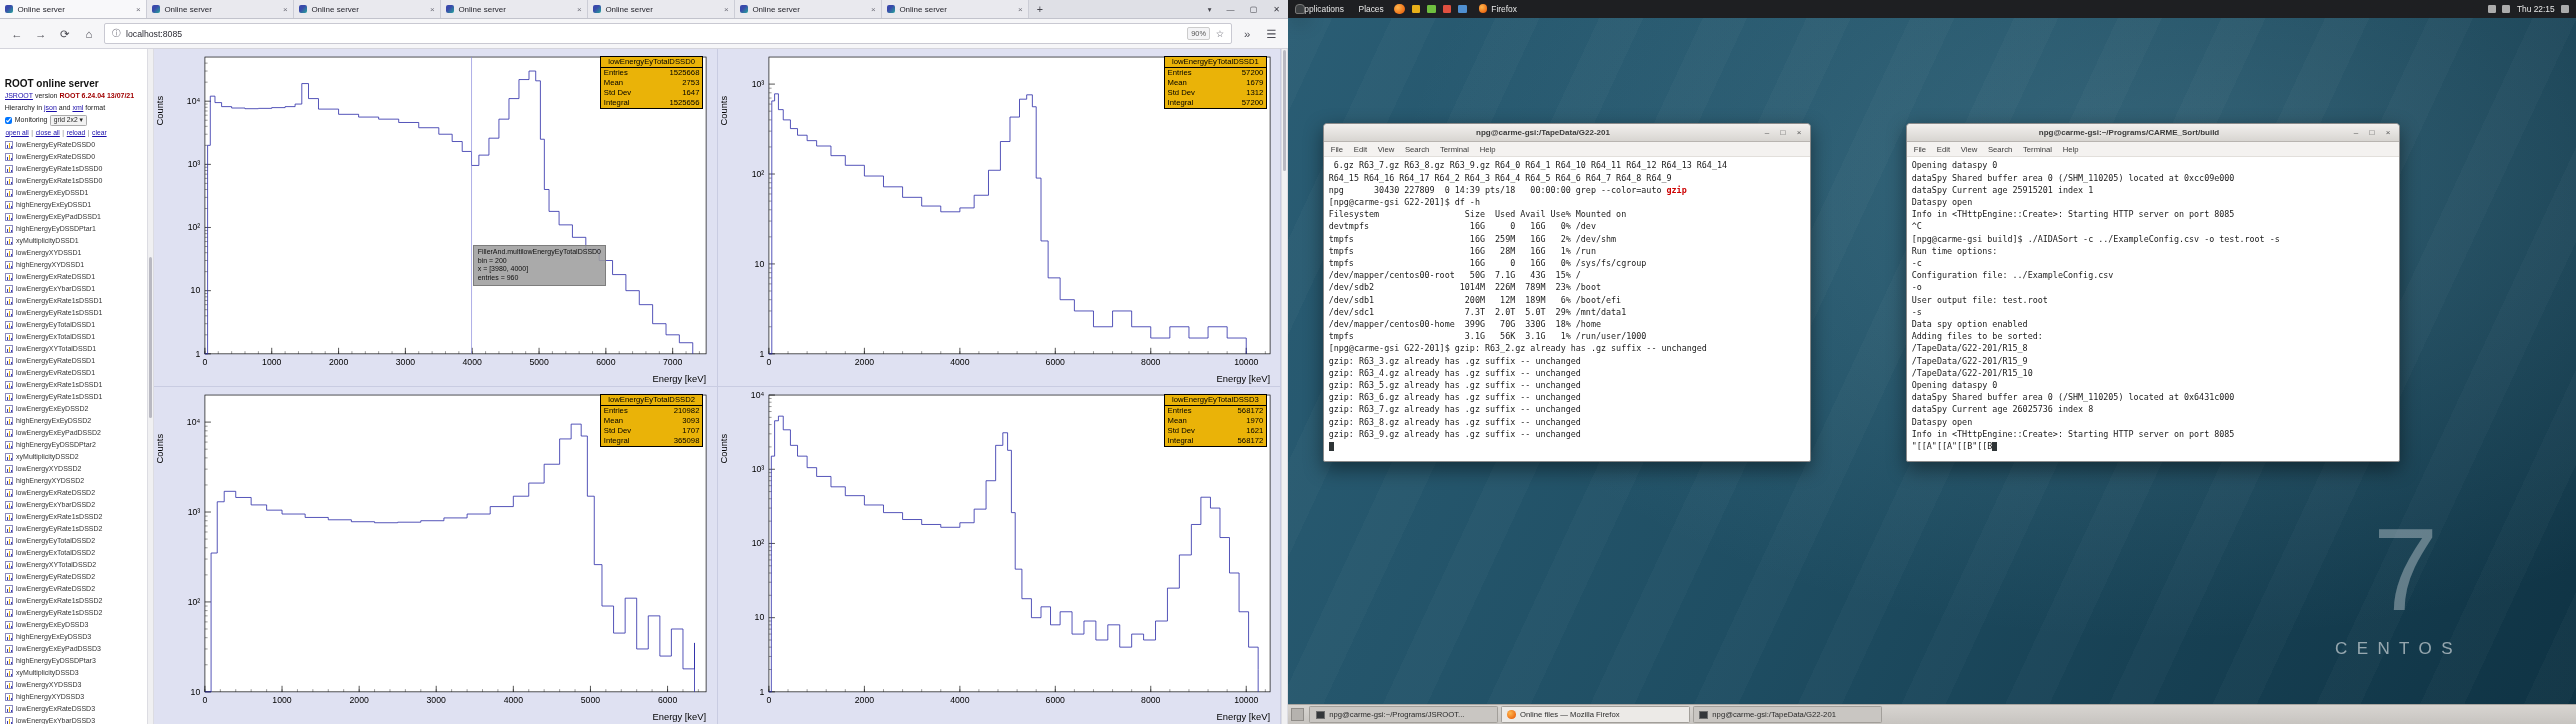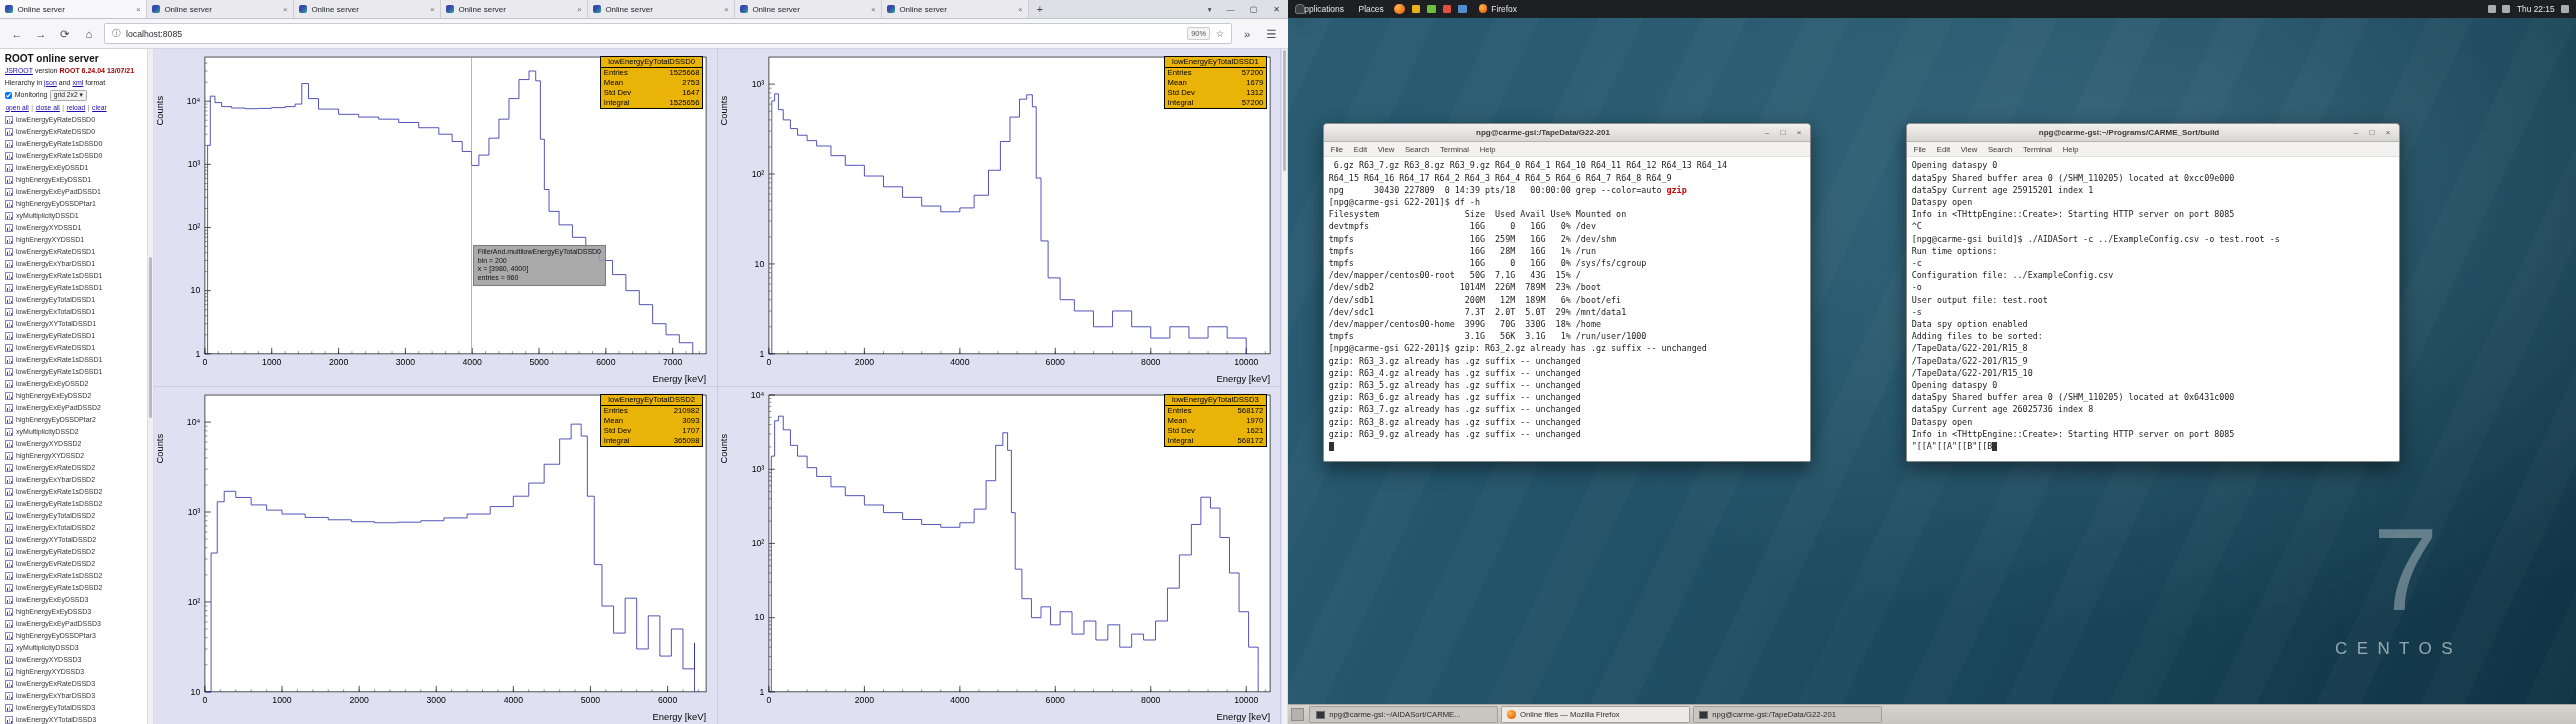--- a/index.html
+++ b/index.html
@@ -39,21 +39,21 @@
   .url-text { flex: 0 0 auto; }
   .url-spacer { flex: 1; }
   .url-zoom { font-size: 7.4px; color: #555; border: 0.7px solid #ccc; border-radius: 2px;
     padding: 0.7px 3.4px; background: #f4f4f6; }
   .url-star { color: #6a6a74; font-size: 9.4px; }
 
   .ff-content { display: flex; height: 676px; background: #fff; }
 
   
   .sidebar { width: 147px; padding: 4px 1.3px 0 4.7px; font-size: 7px; overflow: hidden;
-    background: #fff; position: relative; }
+    background: #fff; position: relative; margin-top: 25px; }
   .sb-title { font-size: 10px; font-weight: bold; color: #111; margin-bottom: 3.4px; }
   .sb-line { margin-bottom: 2.7px; color: #222; line-height: 8.7px; white-space: nowrap;
     overflow: hidden; }
   .link { color: #1a0dab; text-decoration: underline; }
   .ver { color: #a00000; font-weight: bold; }
   .sb-monitor { display: flex; align-items: center; gap: 2.7px; }
   .sb-monitor input { width: 7.4px; height: 7.4px; }
   .sb-select { border: 0.7px solid #aaa; background: #f2f2f2; border-radius: 1.3px;
     padding: 0 2.7px; font-size: 6.7px; color: #222; }
   .sb-links { margin: 1.3px 0 3.4px 0; font-size: 6.7px; color: #888; white-space: nowrap; }
@@ -993,21 +993,21 @@
           <span>Help</span>
         </div>
       <div class="term-body"><div class="term-line">Opening dataspy 0</div><div class="term-line">dataSpy Shared buffer area 0 (/SHM_110205) located at 0xcc09e000</div><div class="term-line">dataSpy Current age 25915201 index 1</div><div class="term-line">Dataspy open</div><div class="term-line">Info in &lt;THttpEngine::Create&gt;: Starting HTTP server on port 8085</div><div class="term-line">^C</div><div class="term-line">[npg@carme-gsi build]$ ./AIDASort -c ../ExampleConfig.csv -o test.root -s</div><div class="term-line">Run time options:</div><div class="term-line">-c</div><div class="term-line">Configuration file: ../ExampleConfig.csv</div><div class="term-line">-o</div><div class="term-line">User output file: test.root</div><div class="term-line">-s</div><div class="term-line">Data spy option enabled</div><div class="term-line">Adding files to be sorted:</div><div class="term-line">/TapeData/G22-201/R15_8</div><div class="term-line">/TapeData/G22-201/R15_9</div><div class="term-line">/TapeData/G22-201/R15_10</div><div class="term-line">Opening dataspy 0</div><div class="term-line">dataSpy Shared buffer area 0 (/SHM_110205) located at 0x6431c000</div><div class="term-line">dataSpy Current age 26025736 index 8</div><div class="term-line">Dataspy open</div><div class="term-line">Info in &lt;THttpEngine::Create&gt;: Starting HTTP server on port 8085</div><div class="term-line">"[[A"[[A"[[B"[[B<span class="cursor"></span></div></div>
     </div>
 
     <div class="taskbar">
       <div class="show-desktop"></div>
       <div class="task-buttons">
           <div class="task-btn">
             <span class="task-icon terminal"></span>
-            <span class="task-label">npg@carme-gsi:~/AIDASort/CARME...</span>
+            <span class="task-label">npg@carme-gsi:~/Programs/JSROOT...</span>
           </div>
           <div class="task-btn active">
             <span class="task-icon firefox"></span>
             <span class="task-label">Online files — Mozilla Firefox</span>
           </div>
           <div class="task-btn">
             <span class="task-icon terminal"></span>
             <span class="task-label">npg@carme-gsi:/TapeData/G22-201</span>
           </div>
         </div>

